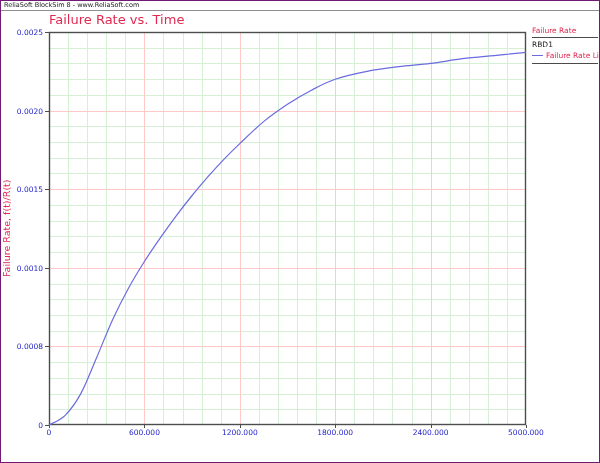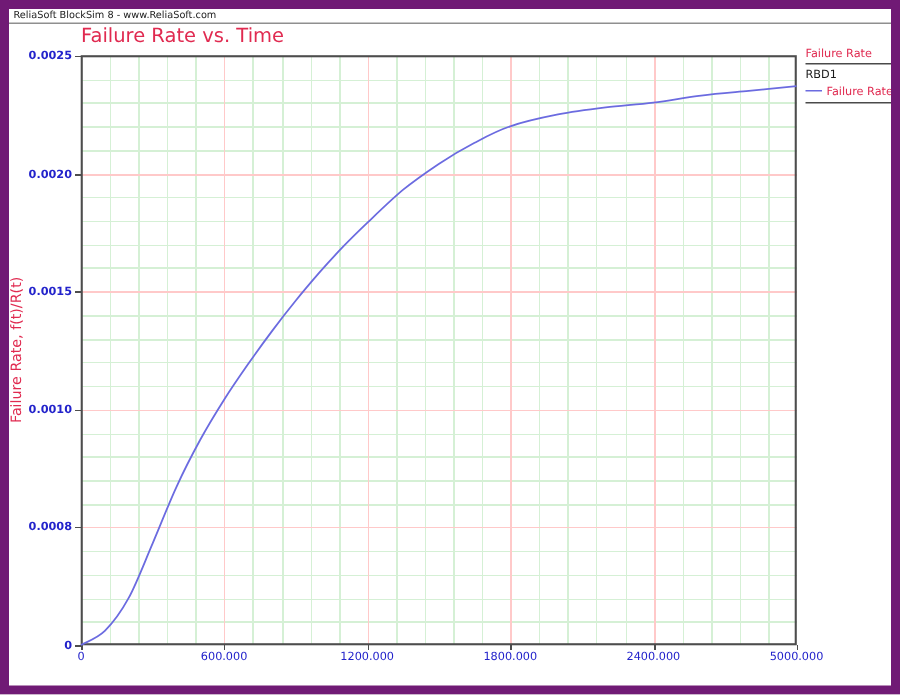--- a/index.html
+++ b/index.html
@@ -1,39 +1,39 @@
 <!DOCTYPE html>
 <html style="--crimson: #e02a50; --blue: #2323cb; --curve: #6b6be0;"><head>
 <meta charset="utf-8">
 <style>
   html,body { margin:0; padding:0; background:#d9d9d9; }
   .window {
     position:relative; width:600px; height:463px; box-sizing:border-box;
-    background:#ffffff; border:6px solid #701a75; overflow:hidden;
+    background:#ffffff; border:1px solid #701a75; overflow:hidden;
     font-family:"DejaVu Sans", sans-serif;
   }
   .header {
     position:absolute; top:0; left:0; right:0; height:9px;
     border-bottom:1px solid #8f8f8f; background:#ffffff;
     font-size:6.5px; line-height:9px; color:#222; padding-left:3px;
     white-space:nowrap;
   }
   .chart-title {
     position:absolute; left:48px; width:477px; top:11px; text-align:left;
     font-size:13px; color:var(--crimson); white-space:nowrap;
   }
   #plot-svg { position:absolute; top:0; left:0; }
   .xticks, .yticks { position:absolute; top:0; left:0; }
   .xtick {
     position:absolute; top:427px; transform:translateX(-50%);
     font-size:7.5px; color:var(--blue); white-space:nowrap;
   }
   .ytick {
     position:absolute; right:2px; transform:translateY(-50%);
-    font-size:7.5px; color:var(--blue); white-space:nowrap;font-weight:bold;
+    font-size:7.5px; color:var(--blue); white-space:nowrap;
   }
   .yticks { width:44px; height:463px; }
   .x-axis-title {
     position:absolute; left:48px; width:477px; top:442px; text-align:center;
     font-size:9.5px; color:var(--crimson);
   }
   .y-axis-title {
     position:absolute; left:0; top:31px; width:14px; height:393px;
     writing-mode:vertical-rl; transform:rotate(180deg); text-align:center;
     font-size:9.5px; color:var(--crimson); white-space:nowrap;

